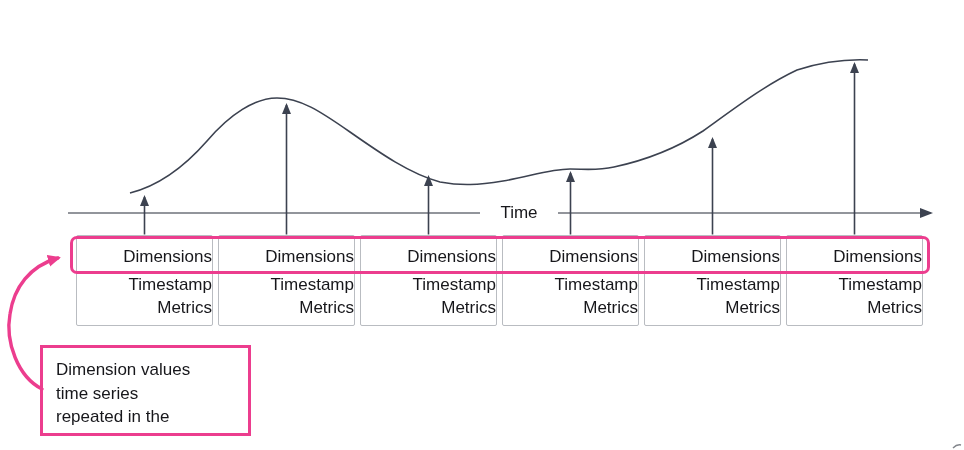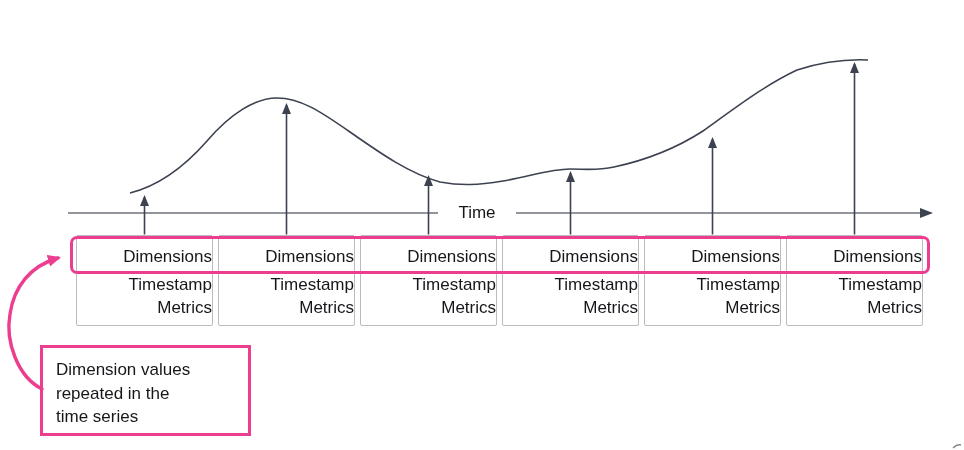--- a/index.html
+++ b/index.html
@@ -21,21 +21,21 @@
   .card-row.first{margin-bottom:5px;}
 
   
   .pink-band{
     position:absolute;left:70px;top:236px;width:860px;height:38px;box-sizing:border-box;
     border:3.5px solid #ec3d8e;border-radius:7px;background:transparent;z-index:4;
   }
 
   
   .time-label{
-    position:absolute;left:438px;top:203px;width:78px;text-align:center;
+    position:absolute;left:480px;top:203px;width:78px;text-align:center;
     font-size:17px;background:#ffffff;z-index:3;
   }
 
   
   .callout{
     position:absolute;left:40px;top:345px;width:211px;height:91px;box-sizing:border-box;
     background:#ffffff;border:3.5px solid #ec3d8e;border-radius:0;
     padding:10px 0 0 13px;z-index:5;
   }
   .callout-line{font-size:17px;line-height:23.5px;display:block;}
@@ -107,22 +107,22 @@
         <div class="card-row first">Dimensions</div>
         <div class="card-row">Timestamp</div>
         <div class="card-row">Metrics</div>
       </div>
     </div>
 
   <div class="pink-band"></div>
 
   <div class="callout">
     <span class="callout-line">Dimension values</span>
+    <span class="callout-line">time series</span>
     <span class="callout-line">repeated in the</span>
-    <span class="callout-line">time series</span>
   </div>
 
   <svg class="layer layer-top" width="964" height="450" viewBox="0 0 964 450">
     <defs>
       <marker id="ah-pink" markerUnits="userSpaceOnUse" markerWidth="13" markerHeight="13" viewBox="0 0 13 13" refX="10" refY="6.5" orient="auto">
         <path d="M0 0.5 L13 6.5 L0 12.5 Z" fill="#ec3d8e"></path>
       </marker>
     </defs>
     <path d="M42 389 C18 377 5 342 10 314 C14 287 30 266 58 258" fill="none" stroke="#ec3d8e" stroke-width="3.4" stroke-linecap="round" marker-end="url(#ah-pink)"></path>
   </svg>

